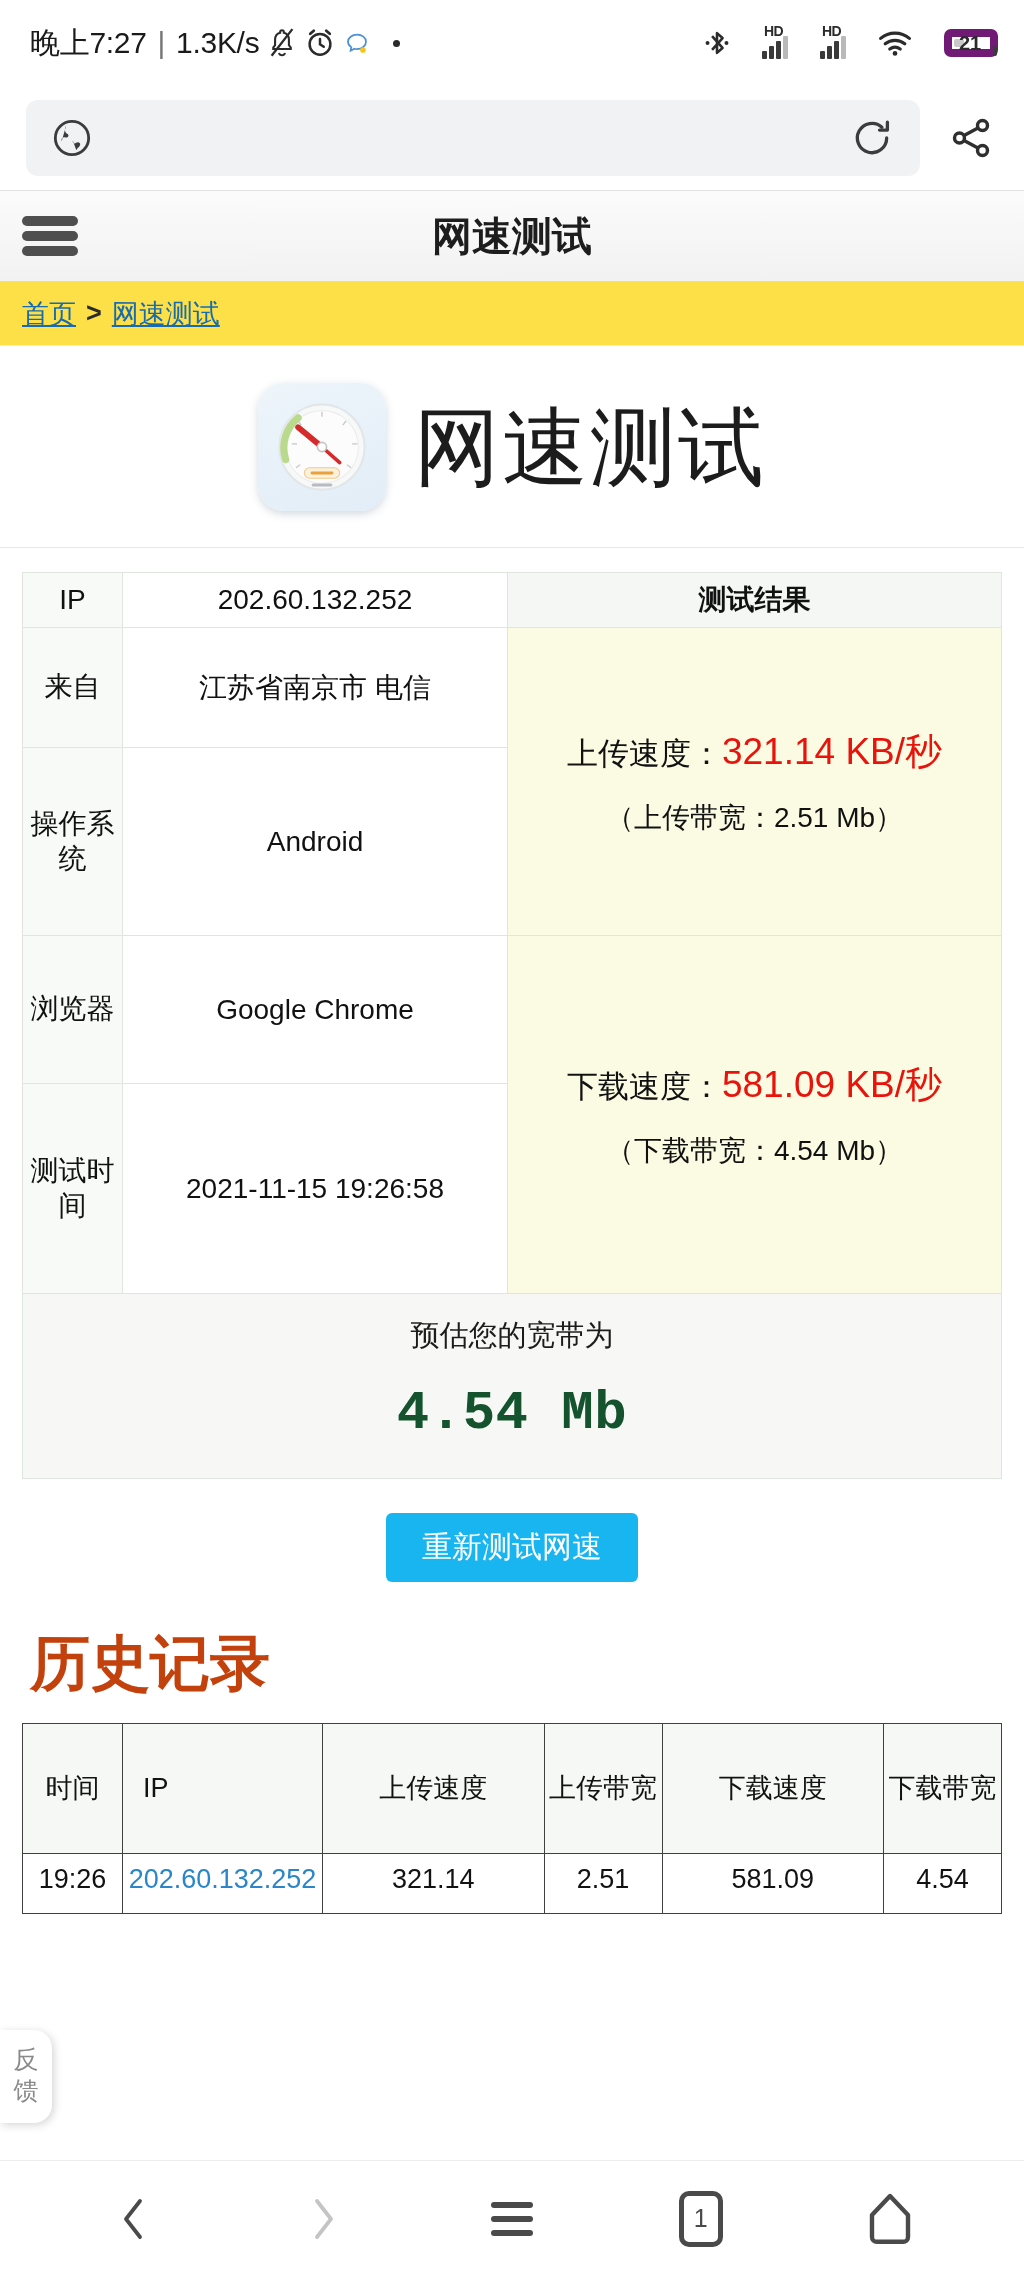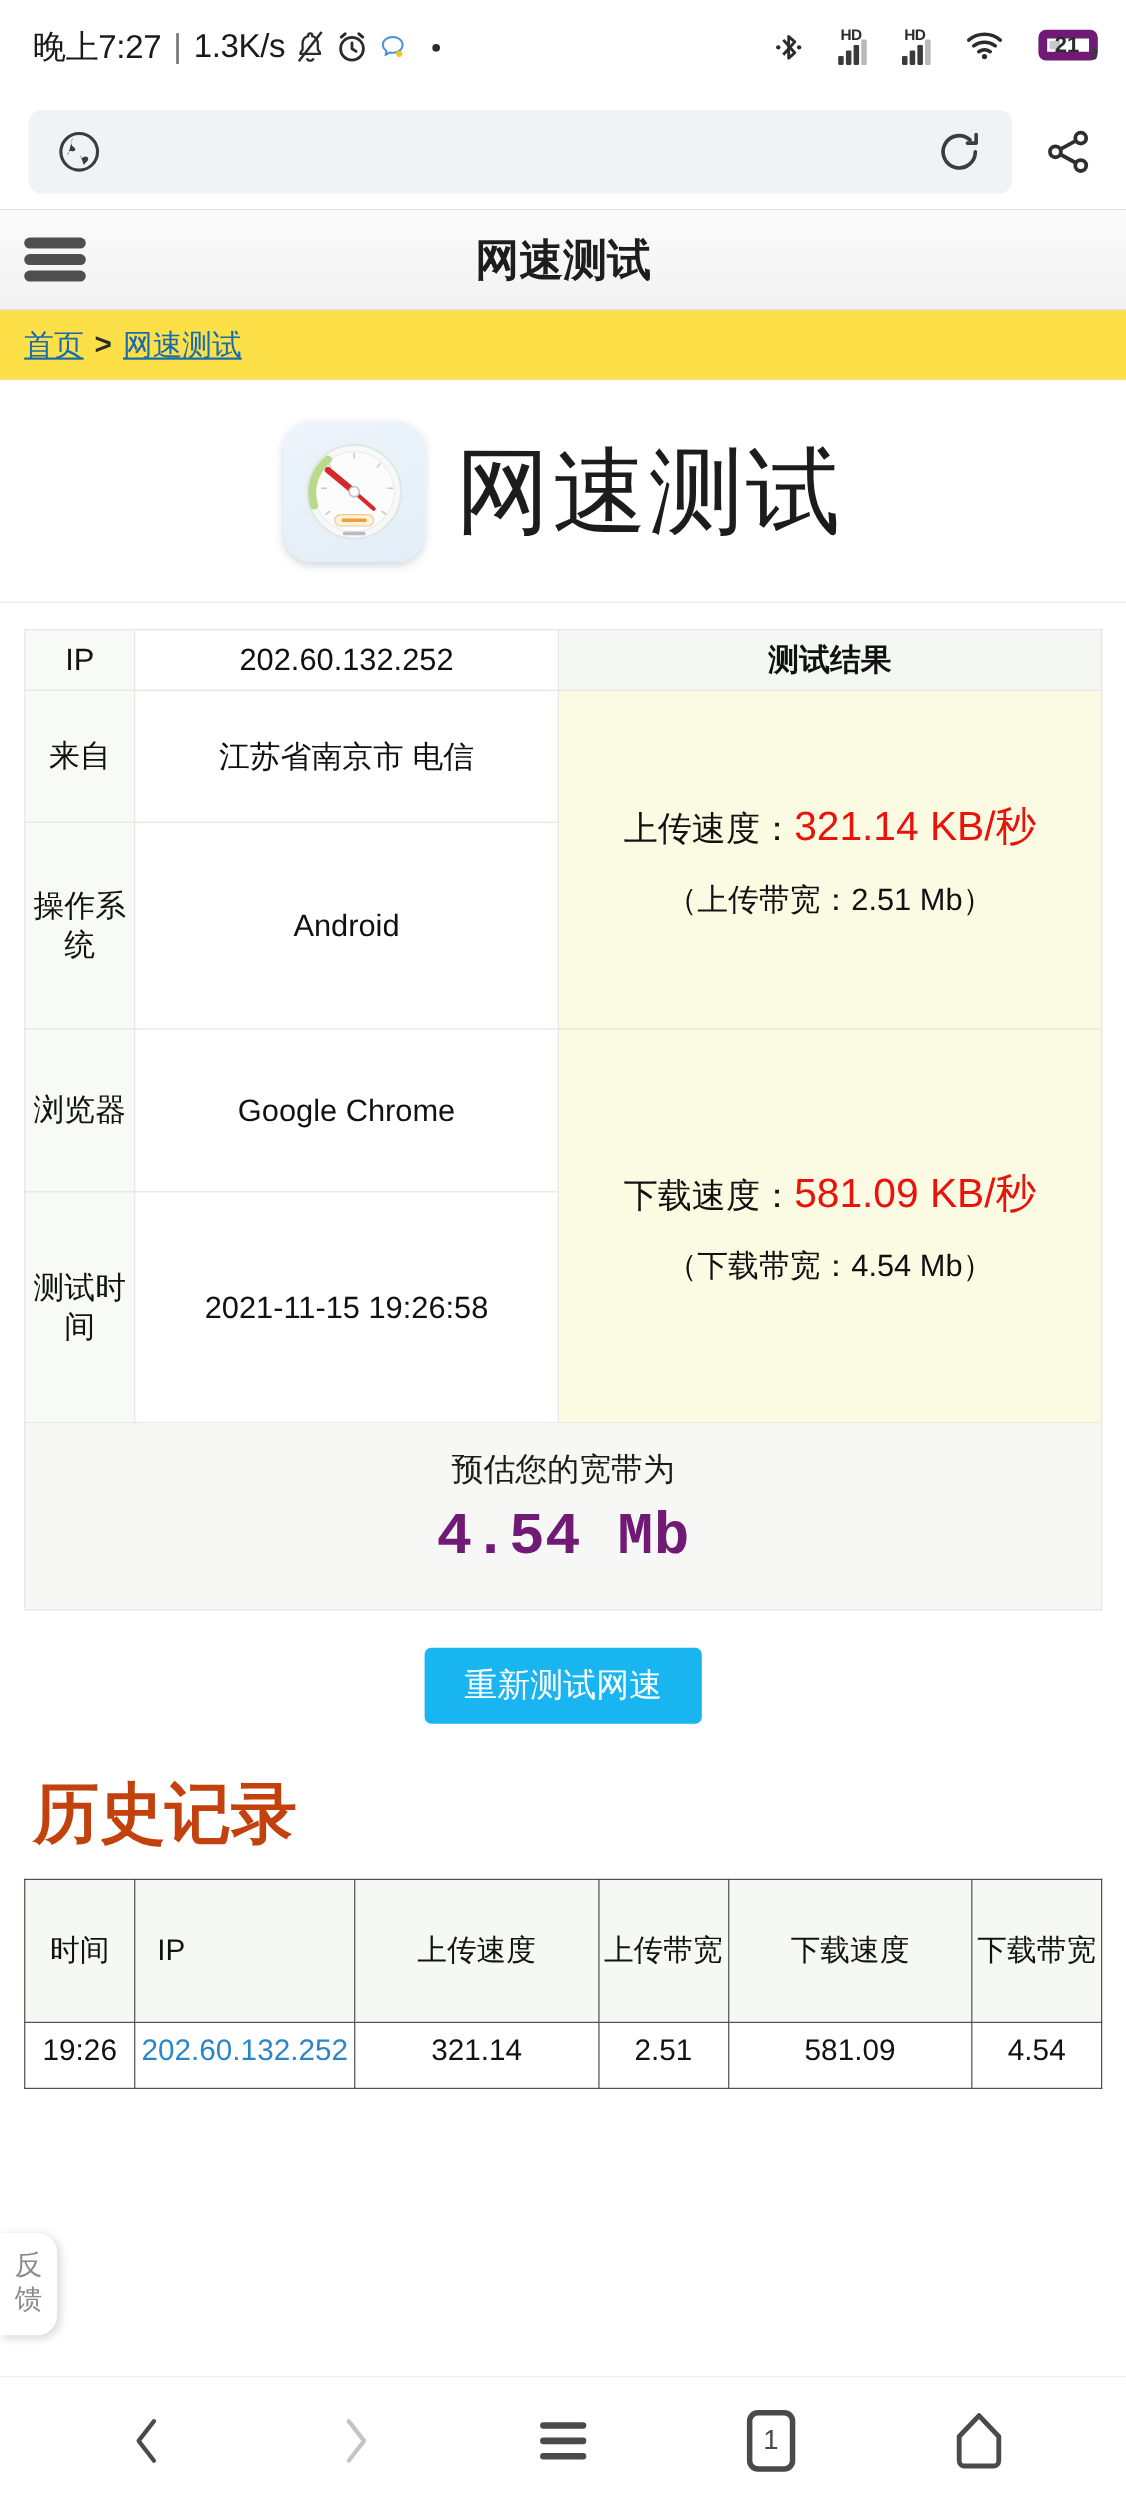--- a/index.html
+++ b/index.html
@@ -25,21 +25,21 @@
     align-items: center;
     gap: 9px;
     font-size: 30px;
     color: #1a1a1a;
     font-weight: 500;
     letter-spacing: -0.3px;
   }
   .status-left .divider-pipe { color: #777; font-weight: 300; padding: 0 2px; }
   .status-right {
     display: flex;
-    align-items: flex-start;
+    align-items: center;
     gap: 32px;
   }
 
   
   .ic { display: inline-block; }
   .bell-off { position: relative; width: 28px; height: 30px; }
   .alarm { width: 30px; height: 30px; }
   .qicon { width: 26px; height: 26px; }
   .dot-sm {
     width: 7px; height: 7px; border-radius: 50%;
@@ -225,22 +225,22 @@
     border-top: none;
     background: #f7f8f6;
     text-align: center;
     padding: 22px 0 34px;
     font-family: Liberation Mono, monospace;
   }
   .estimate .lbl { font-size: 29px; color: #1c1c1c; }
   .estimate .big {
     font-size: 54px;
     font-weight: 700;
-    color: #701a75;
-    margin-top: 12px;
+    color: #14532d;
+    margin-top: 27px;
     letter-spacing: 0.5px;
   }
 
   
   .btn-wrap { text-align: center; margin: 34px 0 42px; }
   .retest-btn {
     display: inline-block;
     background: #19b5f0;
     color: #ffffff;
     font-size: 30px;

